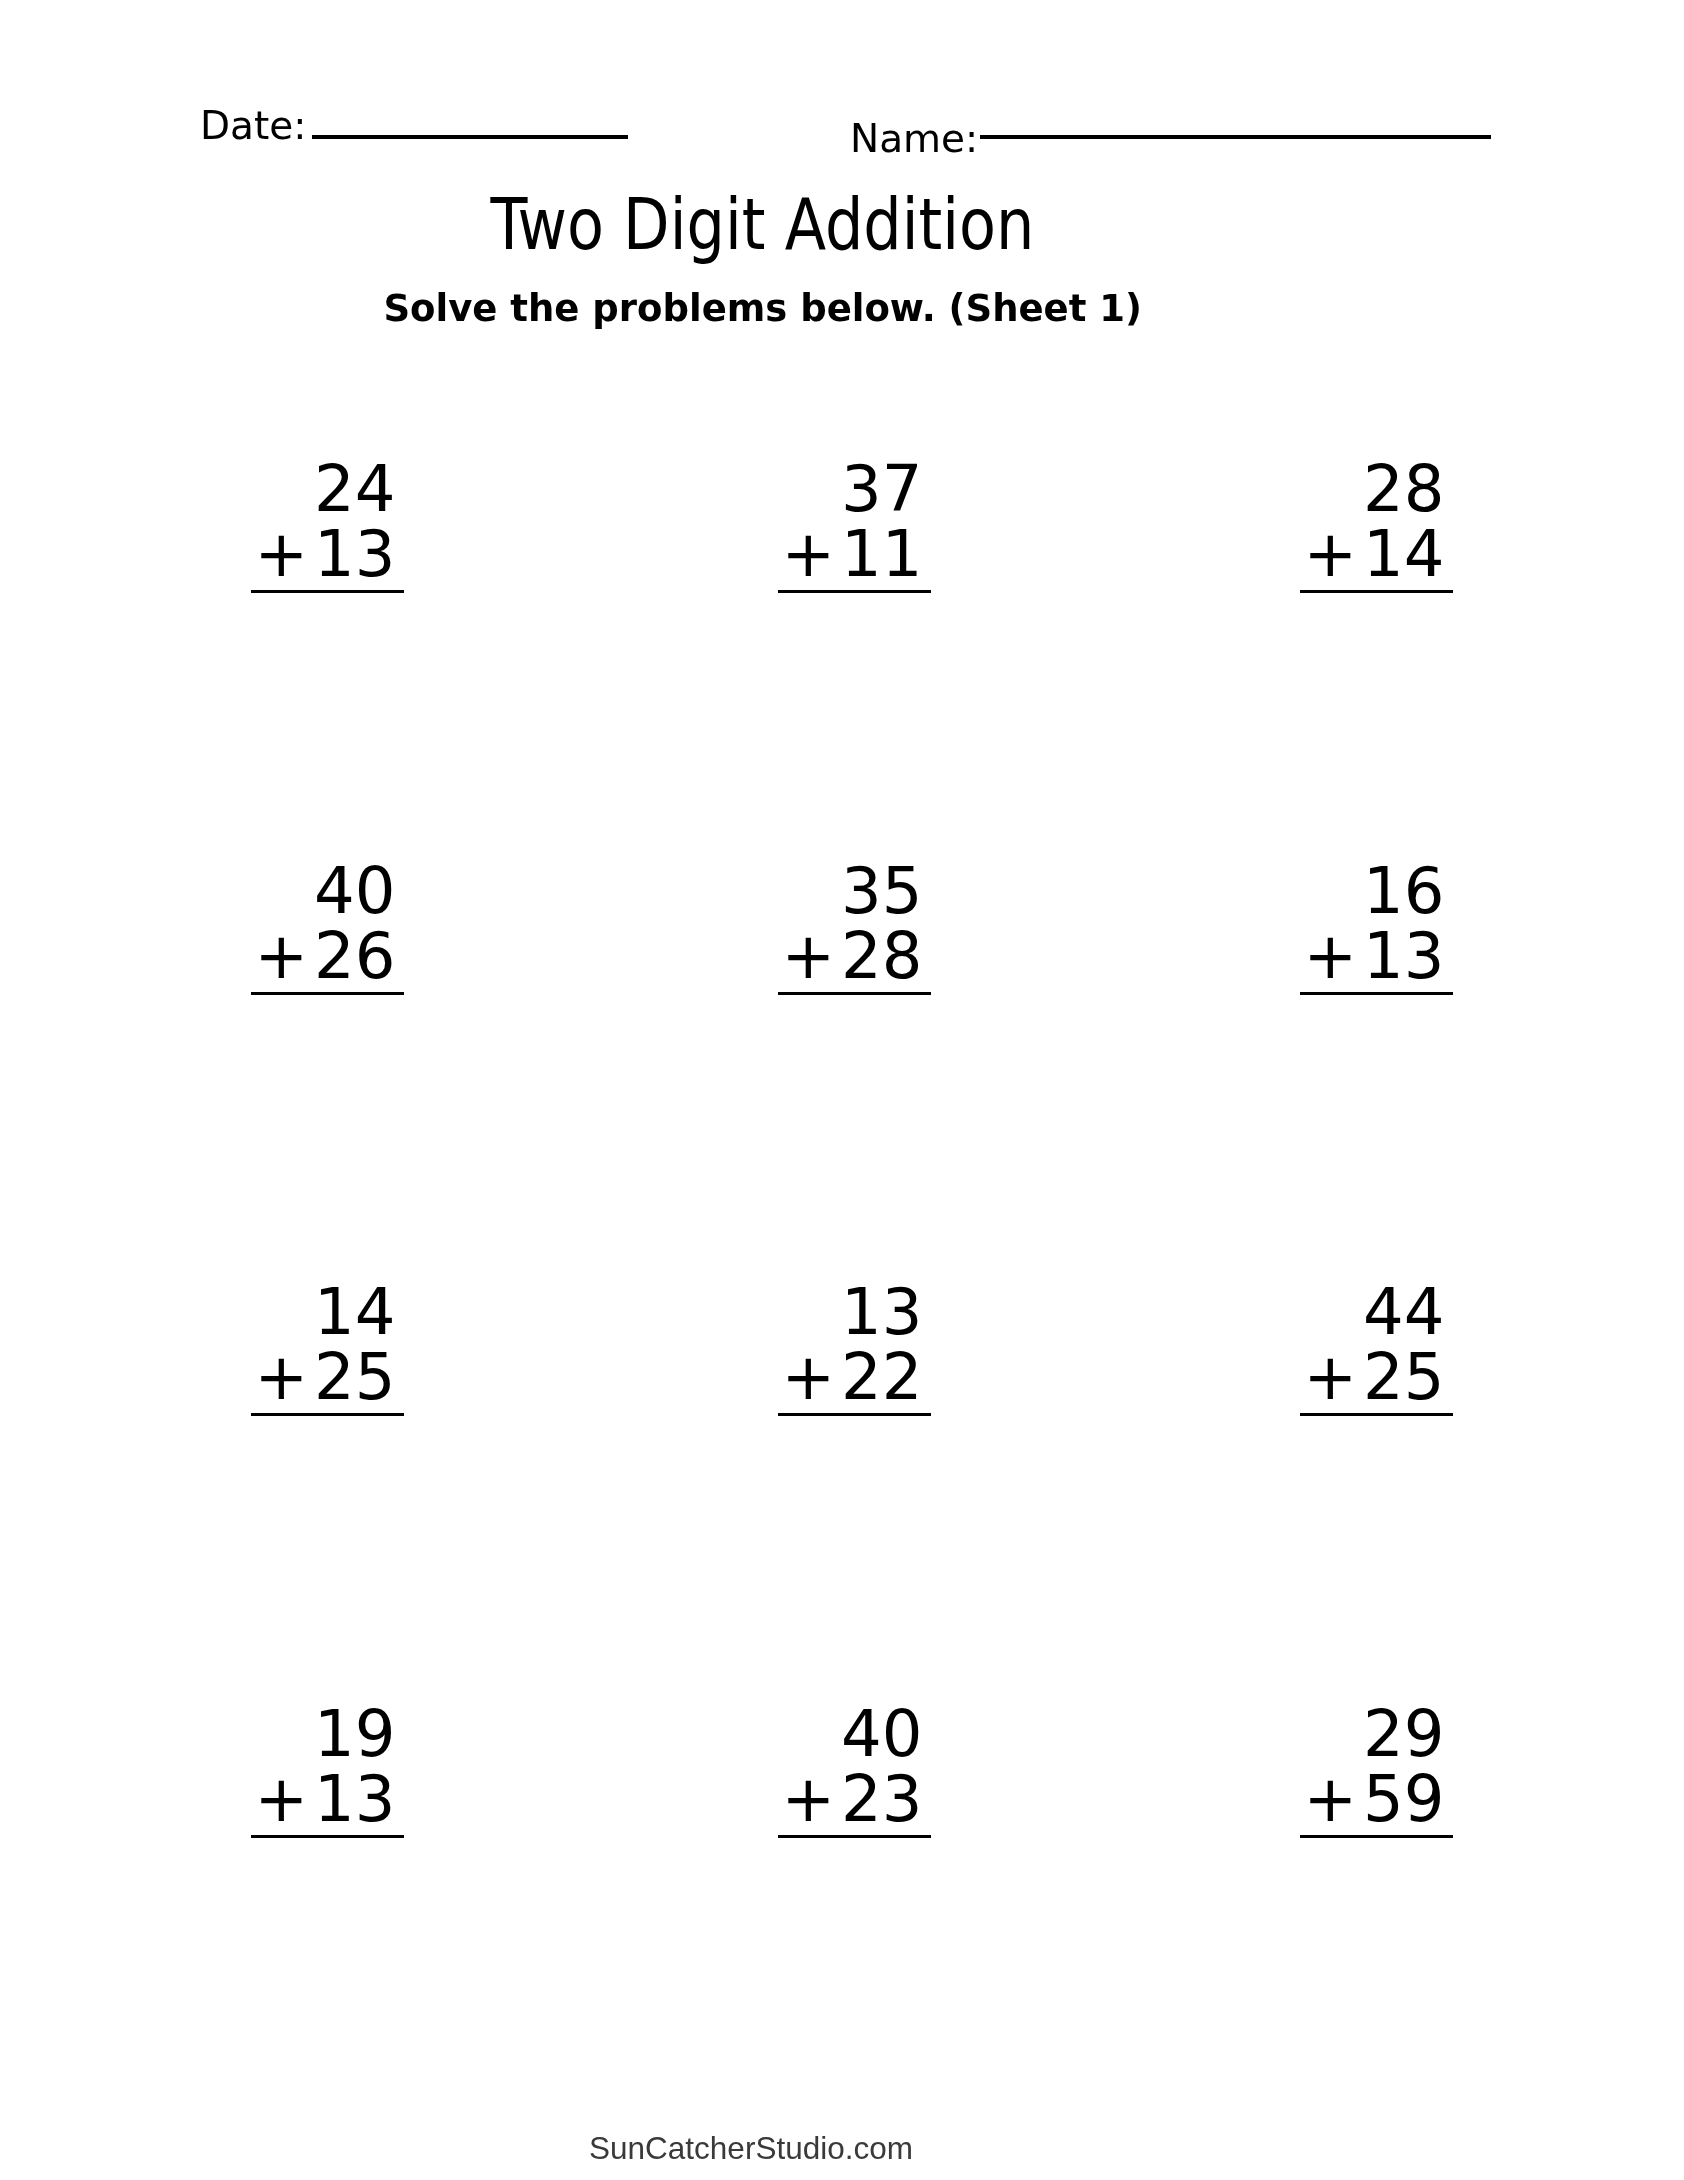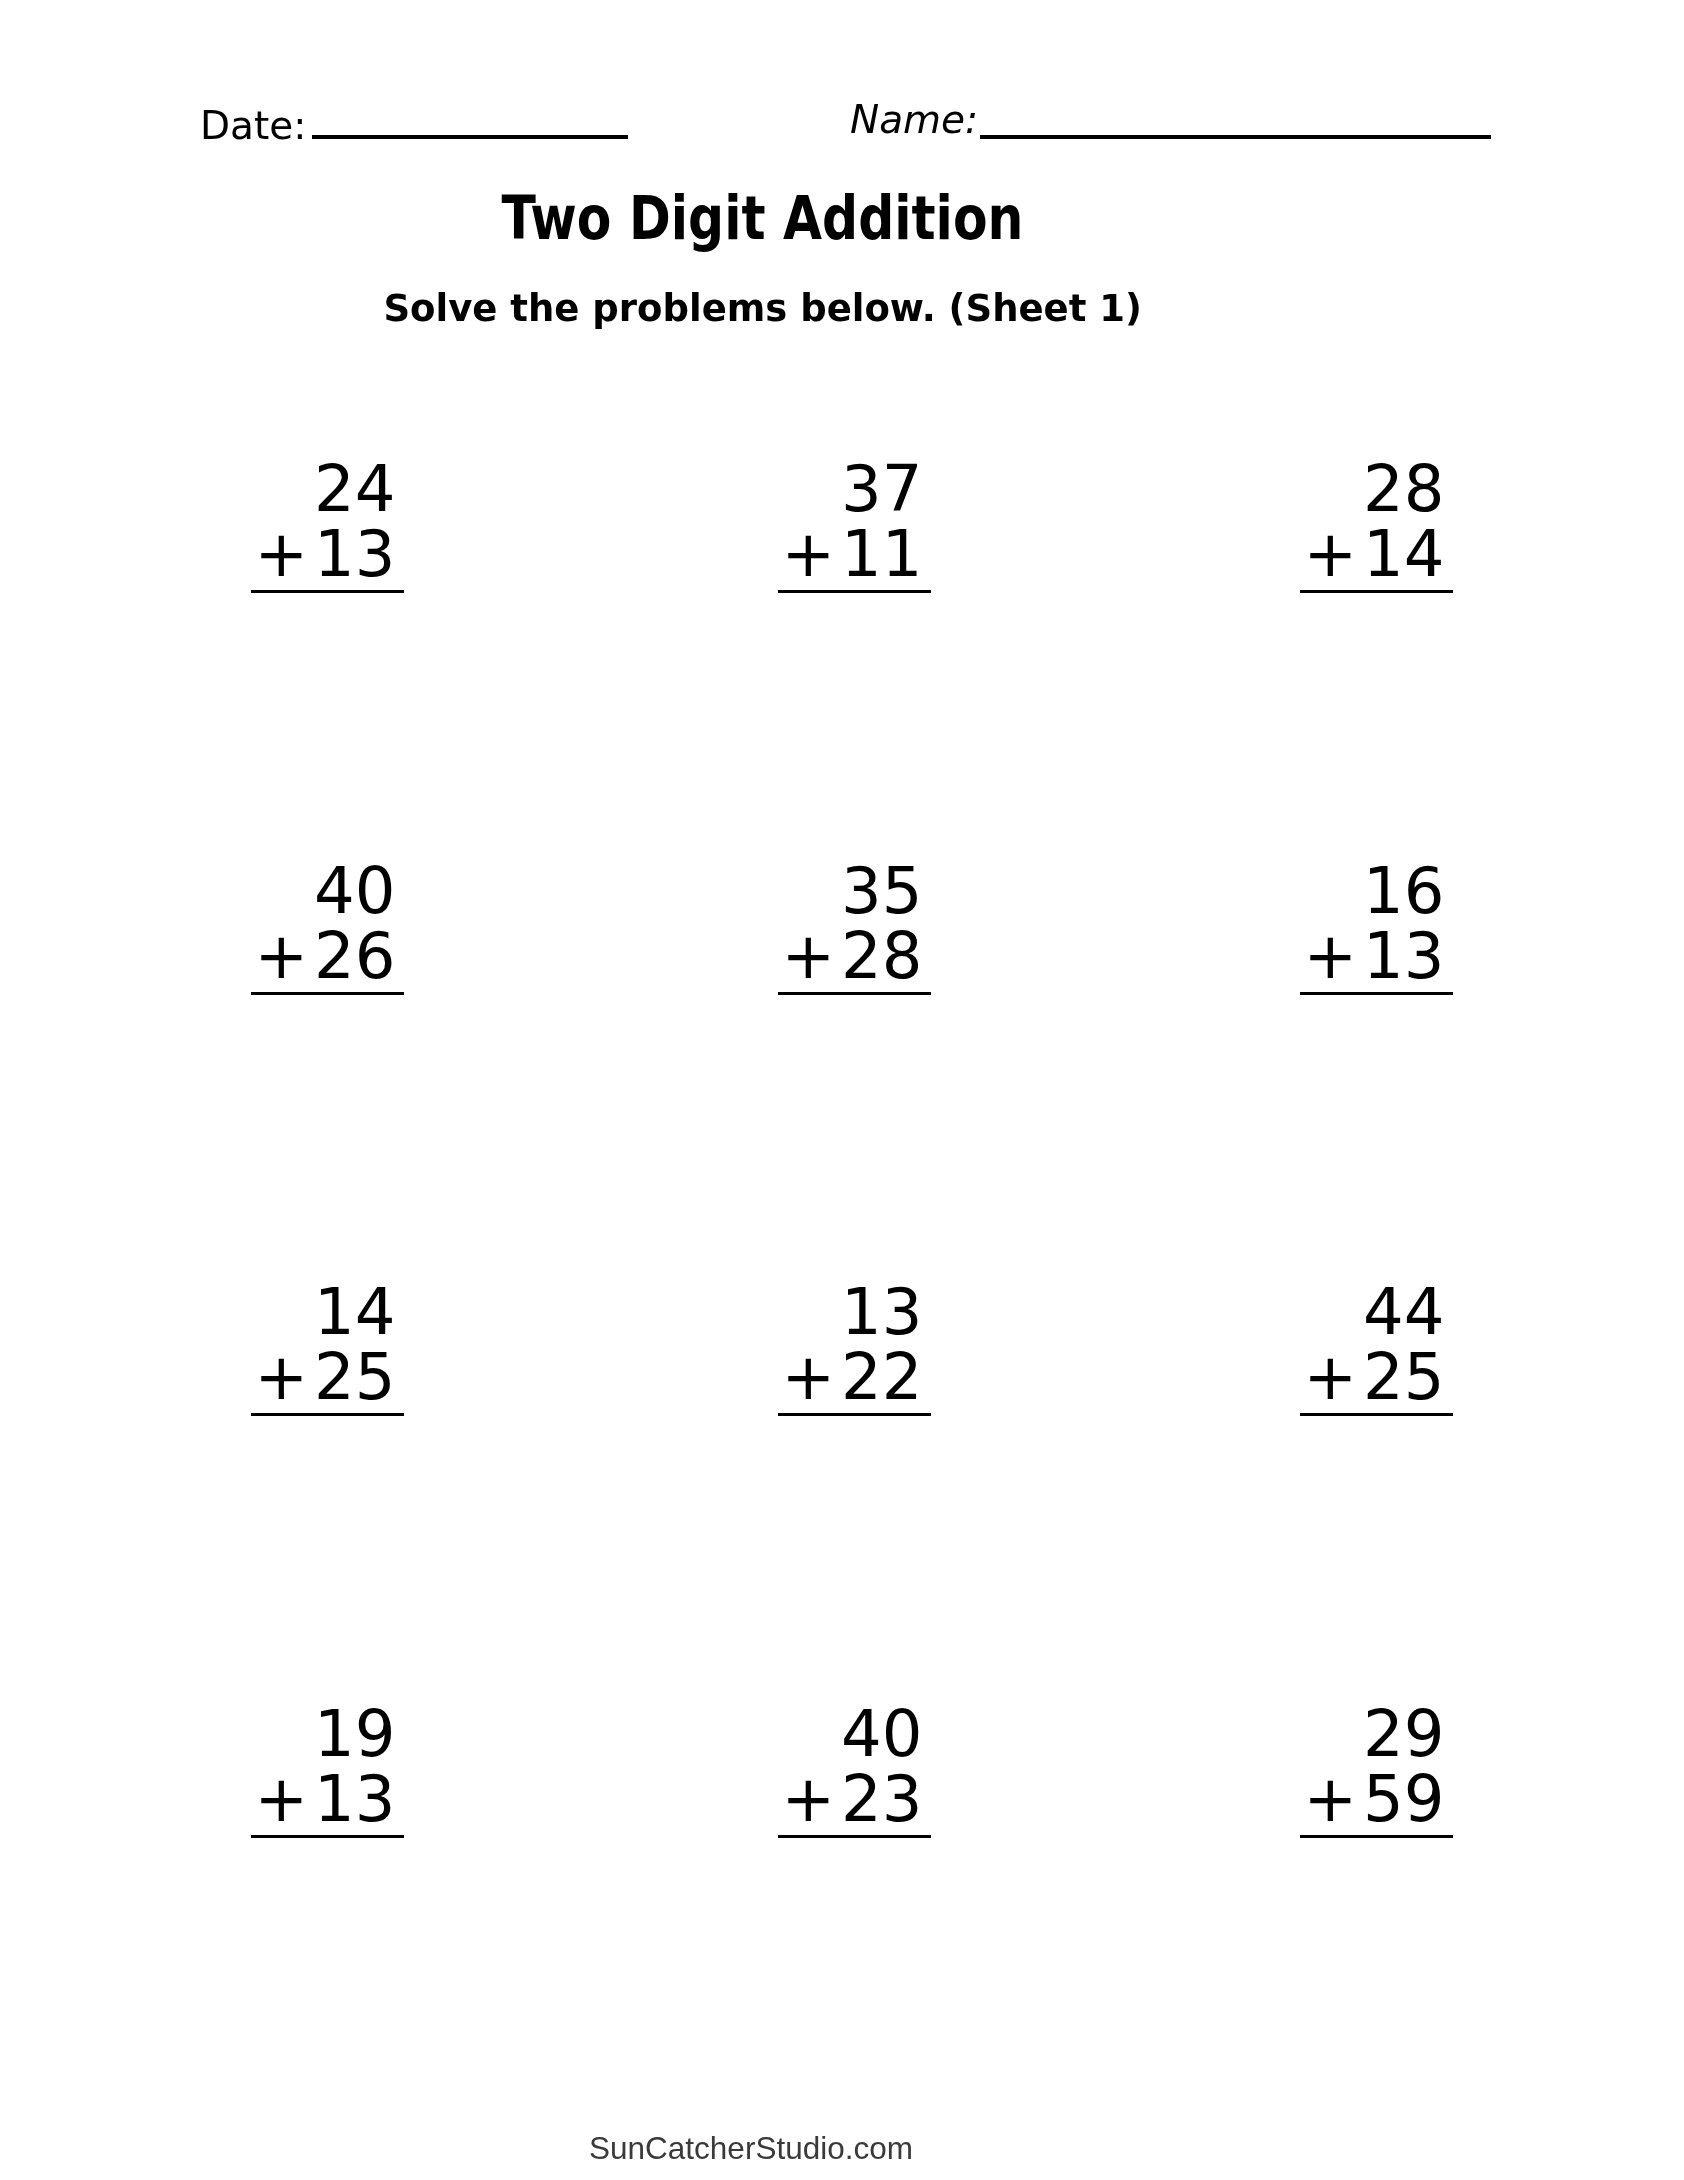--- a/index.html
+++ b/index.html
@@ -18,37 +18,37 @@
   }
 
   
   .hdr-label {
     position: absolute;
     font-size: 39px;
     line-height: 1;
     white-space: nowrap;
   }
   .date-label { left: 200px; top: 106px; }
-  .name-label { left: 850px; top: 100px; font-style: italic; }
+  .name-label { left: 850px; top: 119px; }
   .blank-line {
     position: absolute;
     height: 4.3px;
     background: #000000;
   }
   .date-line { left: 312px; top: 135px; width: 316px; }
   .name-line { left: 980px; top: 135px; width: 511px; }
 
   
   .title {
     position: absolute;
     left: 0; right: 0;
     top: 188px;
     text-align: center;
-    font-size: 60px;
-    font-weight: bold;
+    font-size: 72px;
+    font-weight: normal;
     line-height: 1;
     white-space: nowrap;
   }
   .title .squeeze {
     display: inline-block;
     transform: translateX(7.7px) scaleX(0.84);
     transform-origin: 50% 50%;
   }
   .subtitle {
     position: absolute;

